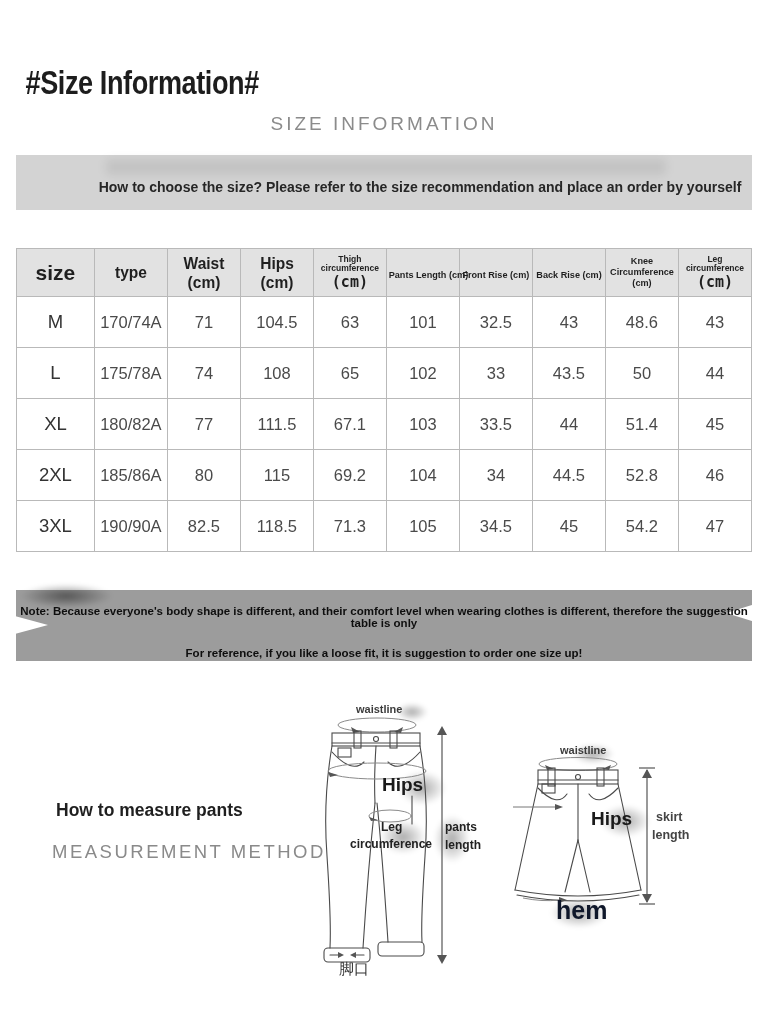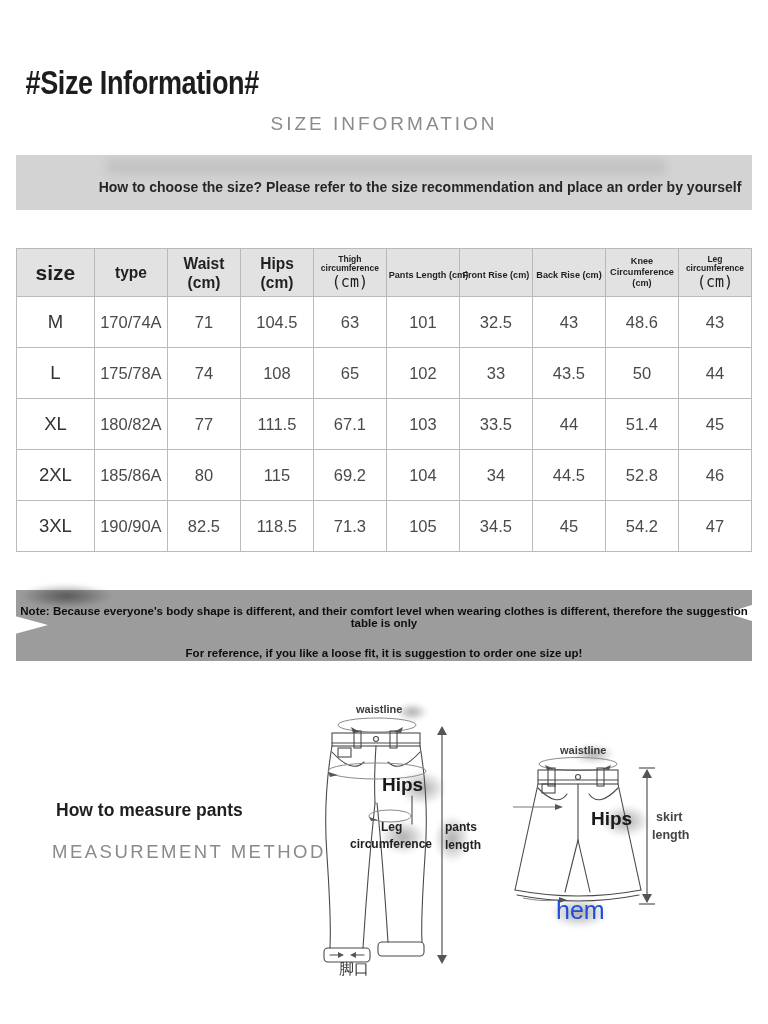--- a/index.html
+++ b/index.html
@@ -27,21 +27,21 @@
   .size-table thead th{background:#e2e2e2;height:47px;color:#1f1f1f;}
   .size-table td{height:50px;font-size:16.5px;color:#4a4a4a;background:#fff;}
   .size-table td.col0{font-size:18.5px;color:#333;}
   .size-table col.c0{width:10.6%;}
   .h-xl span{font-size:21px;font-weight:700;}
   .h-lg span{font-size:16.5px;font-weight:700;display:inline-block;transform:scaleX(.94);}
   .h-xs span{font-size:9.5px;font-weight:700;display:inline-block;transform:scaleX(.96);}
   .h-xs.nw span{white-space:nowrap;}
   .h-sm{line-height:1.1;}
   .h-sm .h-top{font-size:8.5px;font-weight:700;display:block;}
-  .h-sm .h-cm{font-size:15px;font-weight:400;display:block;font-family:"DejaVu Sans Mono",monospace;}
+  .h-sm .h-cm{font-size:15px;font-weight:700;display:block;font-family:"DejaVu Sans Mono",monospace;}
 
   
   .note{position:absolute;top:590px;left:16px;width:736px;height:71px;background:#9c9c9c;}
   .note-line1{position:absolute;top:15px;left:0;width:100%;text-align:center;
               font-size:11.5px;font-weight:700;color:#0e0e0e;}
   .note-line2{position:absolute;top:57px;left:0;width:100%;text-align:center;
               font-size:11.5px;font-weight:700;color:#0e0e0e;}
   .wedge-l{position:absolute;left:-16px;top:22px;width:0;height:0;
            border-top:13px solid transparent;border-bottom:13px solid transparent;border-left:48px solid #fff;}
   .wedge-r{position:absolute;right:-16px;top:10px;width:0;height:0;
@@ -51,21 +51,21 @@
 
   
   .m-heading{position:absolute;top:800px;left:56px;font-size:17.5px;font-weight:700;color:#1f1f1f;}
   .m-subheading{position:absolute;top:841px;left:52px;font-size:18.5px;color:#8a8a8a;letter-spacing:2.5px;}
 
   .diag-label{position:absolute;color:#1a1a1a;white-space:nowrap;}
   .lbl-waistline{font-size:11px;font-weight:600;color:#3c3c3c;}
   .lbl-hips{font-size:19px;font-weight:700;}
   .lbl-small{font-size:12px;font-weight:700;color:#222;}
   .lbl-length{font-size:12.5px;font-weight:600;color:#444;}
-  .lbl-hem{font-size:25px;font-weight:400;color:#1d4ed8;}
+  .lbl-hem{font-size:25px;font-weight:700;color:#0f172a;}
   .lbl-cuff{font-size:15px;color:#333;}
 
   .smudge{position:absolute;background:radial-gradient(closest-side,rgba(0,0,0,.33),rgba(0,0,0,0));
           filter:blur(2px);border-radius:50%;}
   svg{position:absolute;overflow:visible;}
   .ln{fill:none;stroke:#4a4a4a;stroke-width:1.1;stroke-linecap:round;}
   .ln2{fill:none;stroke:#8a8a8a;stroke-width:1;}
   .ah{fill:#555;stroke:none;}
 </style>
 </head>

